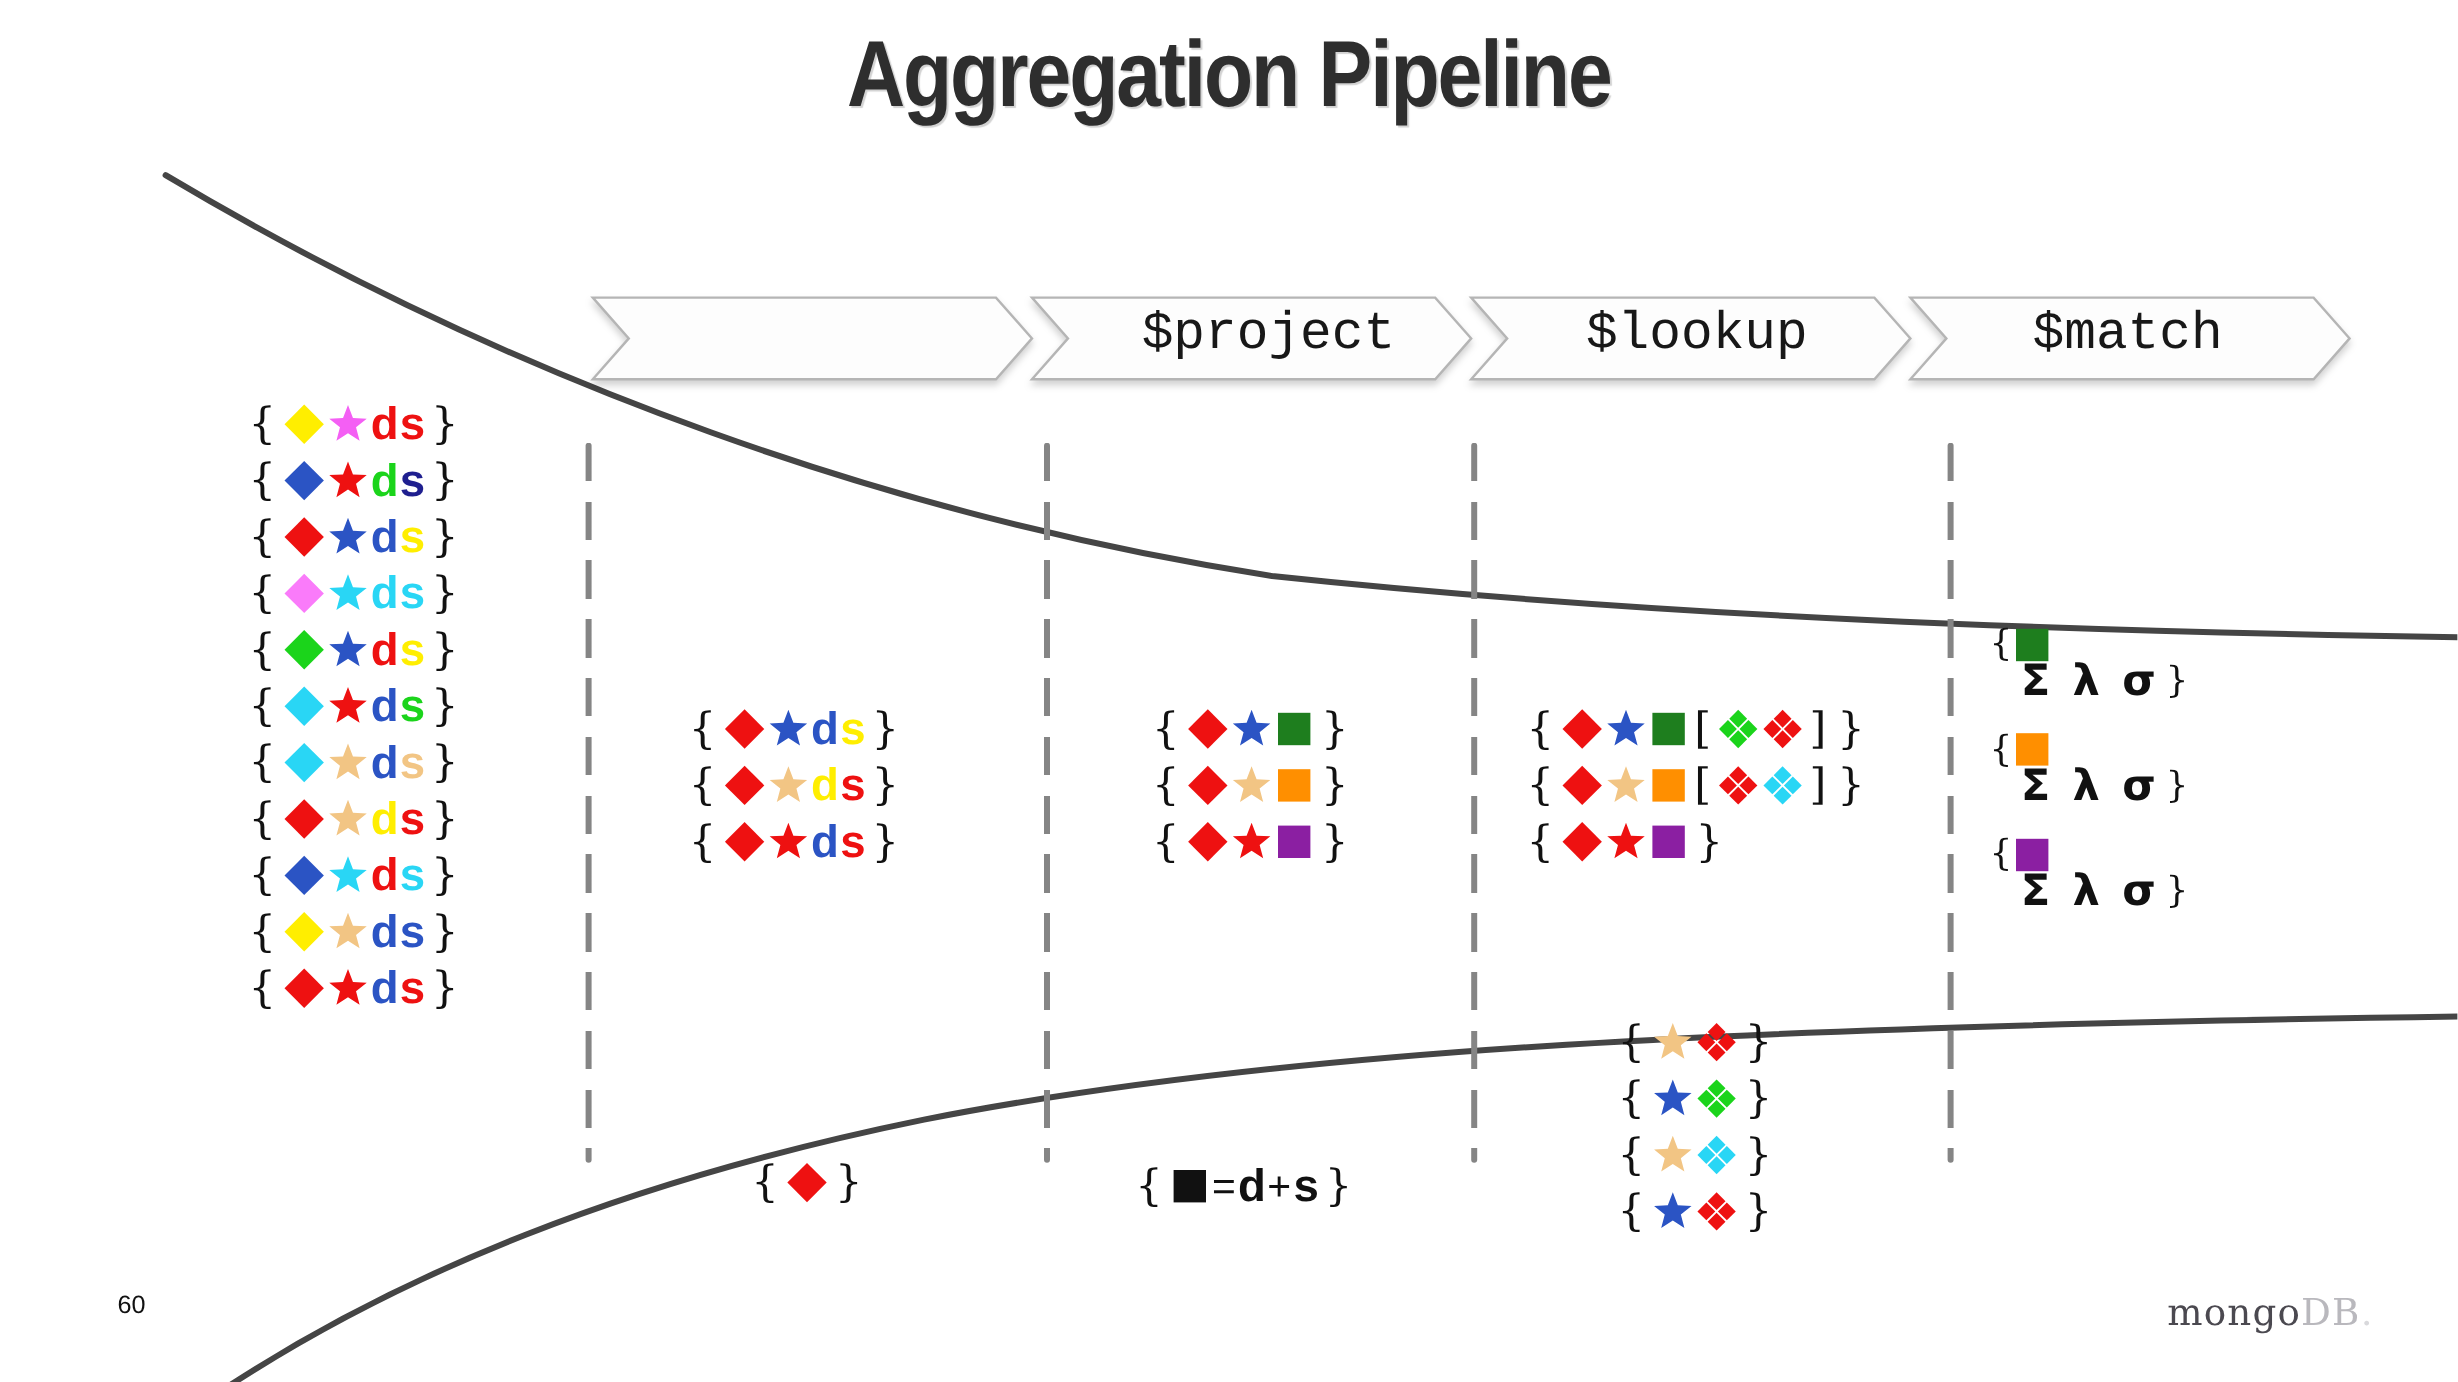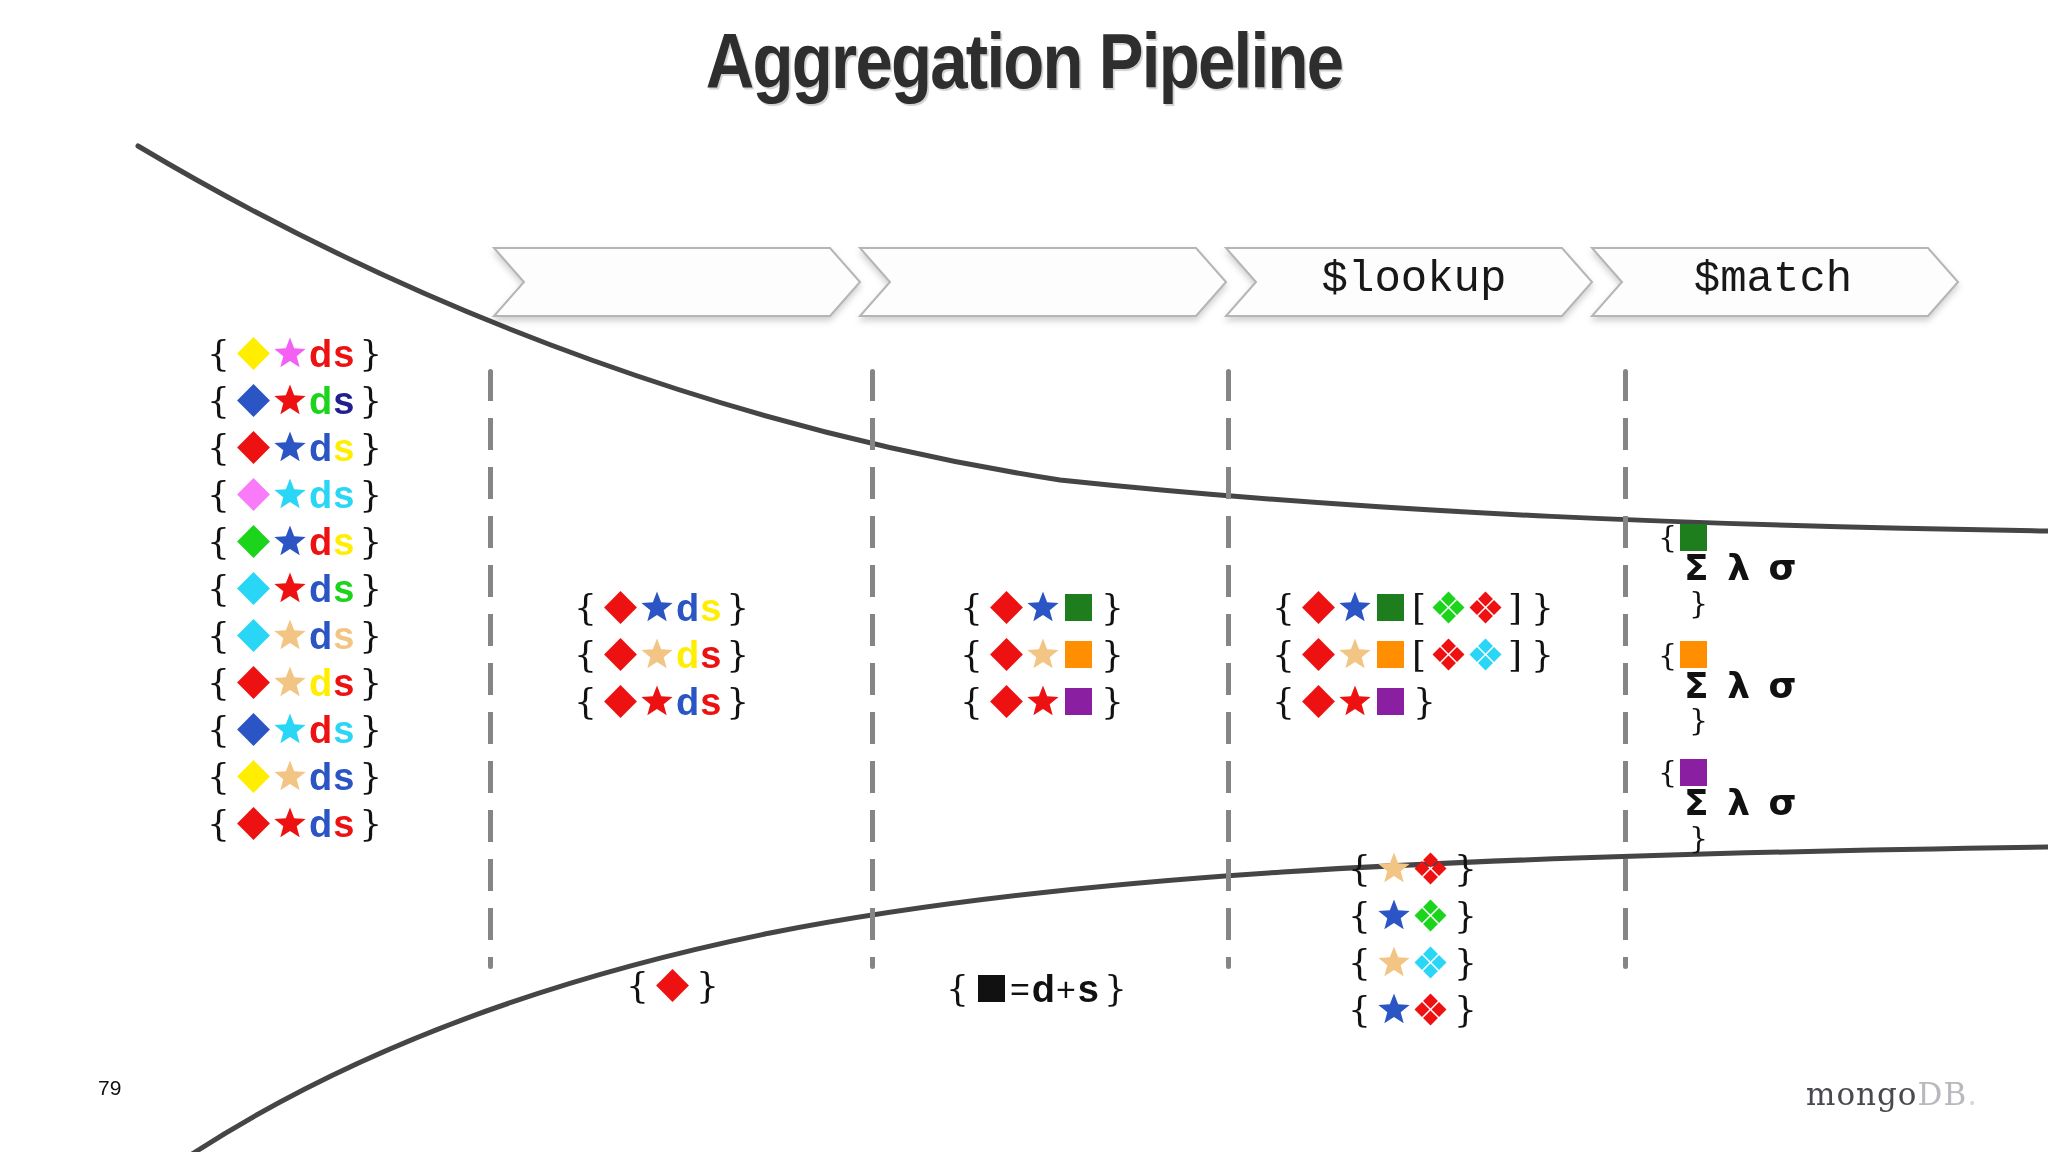--- a/index.html
+++ b/index.html
@@ -45,21 +45,21 @@
   .col-project{left:956px;top:584px;}
   .col-lookup{left:1268px;top:584px;}
   .col-collection{left:1344px;top:845px;}
   .col-dropped{left:622px;top:962px;}
   .col-note{left:942px;top:965px;}
   
   .col-group{left:1658px;top:520px;position:absolute;display:flex;flex-direction:column;}
   .group-doc{margin-bottom:20px;}
   .group-doc .l1{display:flex;align-items:center;height:34px;}
   .g-brace{font-family:"DejaVu Serif",serif;font-size:30px;color:#111;line-height:1;}
-  .group-doc .l2{display:flex;margin:-6px 0 0 26px;flex-direction:column;}
+  .group-doc .l2{display:flex;align-items:center;margin:-6px 0 0 26px;}
   .ops{font-family:"DejaVu Sans",sans-serif;font-weight:600;font-size:36px;color:#111;letter-spacing:3px;line-height:1.1;}
   .g-close{margin-left:5px;}
   
   .page-num{position:absolute;left:98px;top:1076px;font-size:21px;color:#111;}
   .logo{position:absolute;left:1806px;top:1076px;font-family:"DejaVu Serif",serif;font-size:31px;letter-spacing:1px;}
   .logo .dark{color:#4b4950;}
   .logo .light{color:#b9b8bd;}
   .logo .dot{color:#d9d9dc;}
 </style>
 </head>
@@ -73,20 +73,21 @@
     <g class="chev">
       <path d="M 494 248 L 830 248 L 860 282 L 830 316 L 494 316 L 524 282 Z" fill="#fdfdfd" stroke="#b5b5b5" stroke-width="2"></path>
       <path d="M 860 248 L 1196 248 L 1226 282 L 1196 316 L 860 316 L 890 282 Z" fill="#fdfdfd" stroke="#b5b5b5" stroke-width="2"></path>
       <path d="M 1226 248 L 1562 248 L 1592 282 L 1562 316 L 1226 316 L 1256 282 Z" fill="#fdfdfd" stroke="#b5b5b5" stroke-width="2"></path>
       <path d="M 1592 248 L 1928 248 L 1958 282 L 1928 316 L 1592 316 L 1622 282 Z" fill="#fdfdfd" stroke="#b5b5b5" stroke-width="2"></path>
     </g>
   </svg>
 
   <div class="title">Aggregation Pipeline</div>
 
+  <div class="stage-label sl1">$project</div>
   <div class="stage-label sl2">$lookup</div>
   <div class="stage-label sl3">$match</div>
 
   <div class="vdash vd0"></div>
   <div class="vdash vd1"></div>
   <div class="vdash vd2"></div>
   <div class="vdash vd3"></div>
 
   <div class="doc-col col-input">
       <div class="doc-row">
@@ -459,16 +460,16 @@
           <span class="g-brace">{</span>
           <span class="square" style="background: rgb(139, 31, 162);"></span>
         </div>
         <div class="l2">
           <span class="ops">Σ λ σ</span>
           <span class="g-brace g-close">}</span>
         </div>
       </div>
     </div>
 
-  <div class="page-num">79</div>
+  <div class="page-num">60</div>
   <div class="logo"><span class="dark">mongo</span><span class="light">DB</span><span class="dot">.</span></div>
 
 </div>
 
 </body></html>

